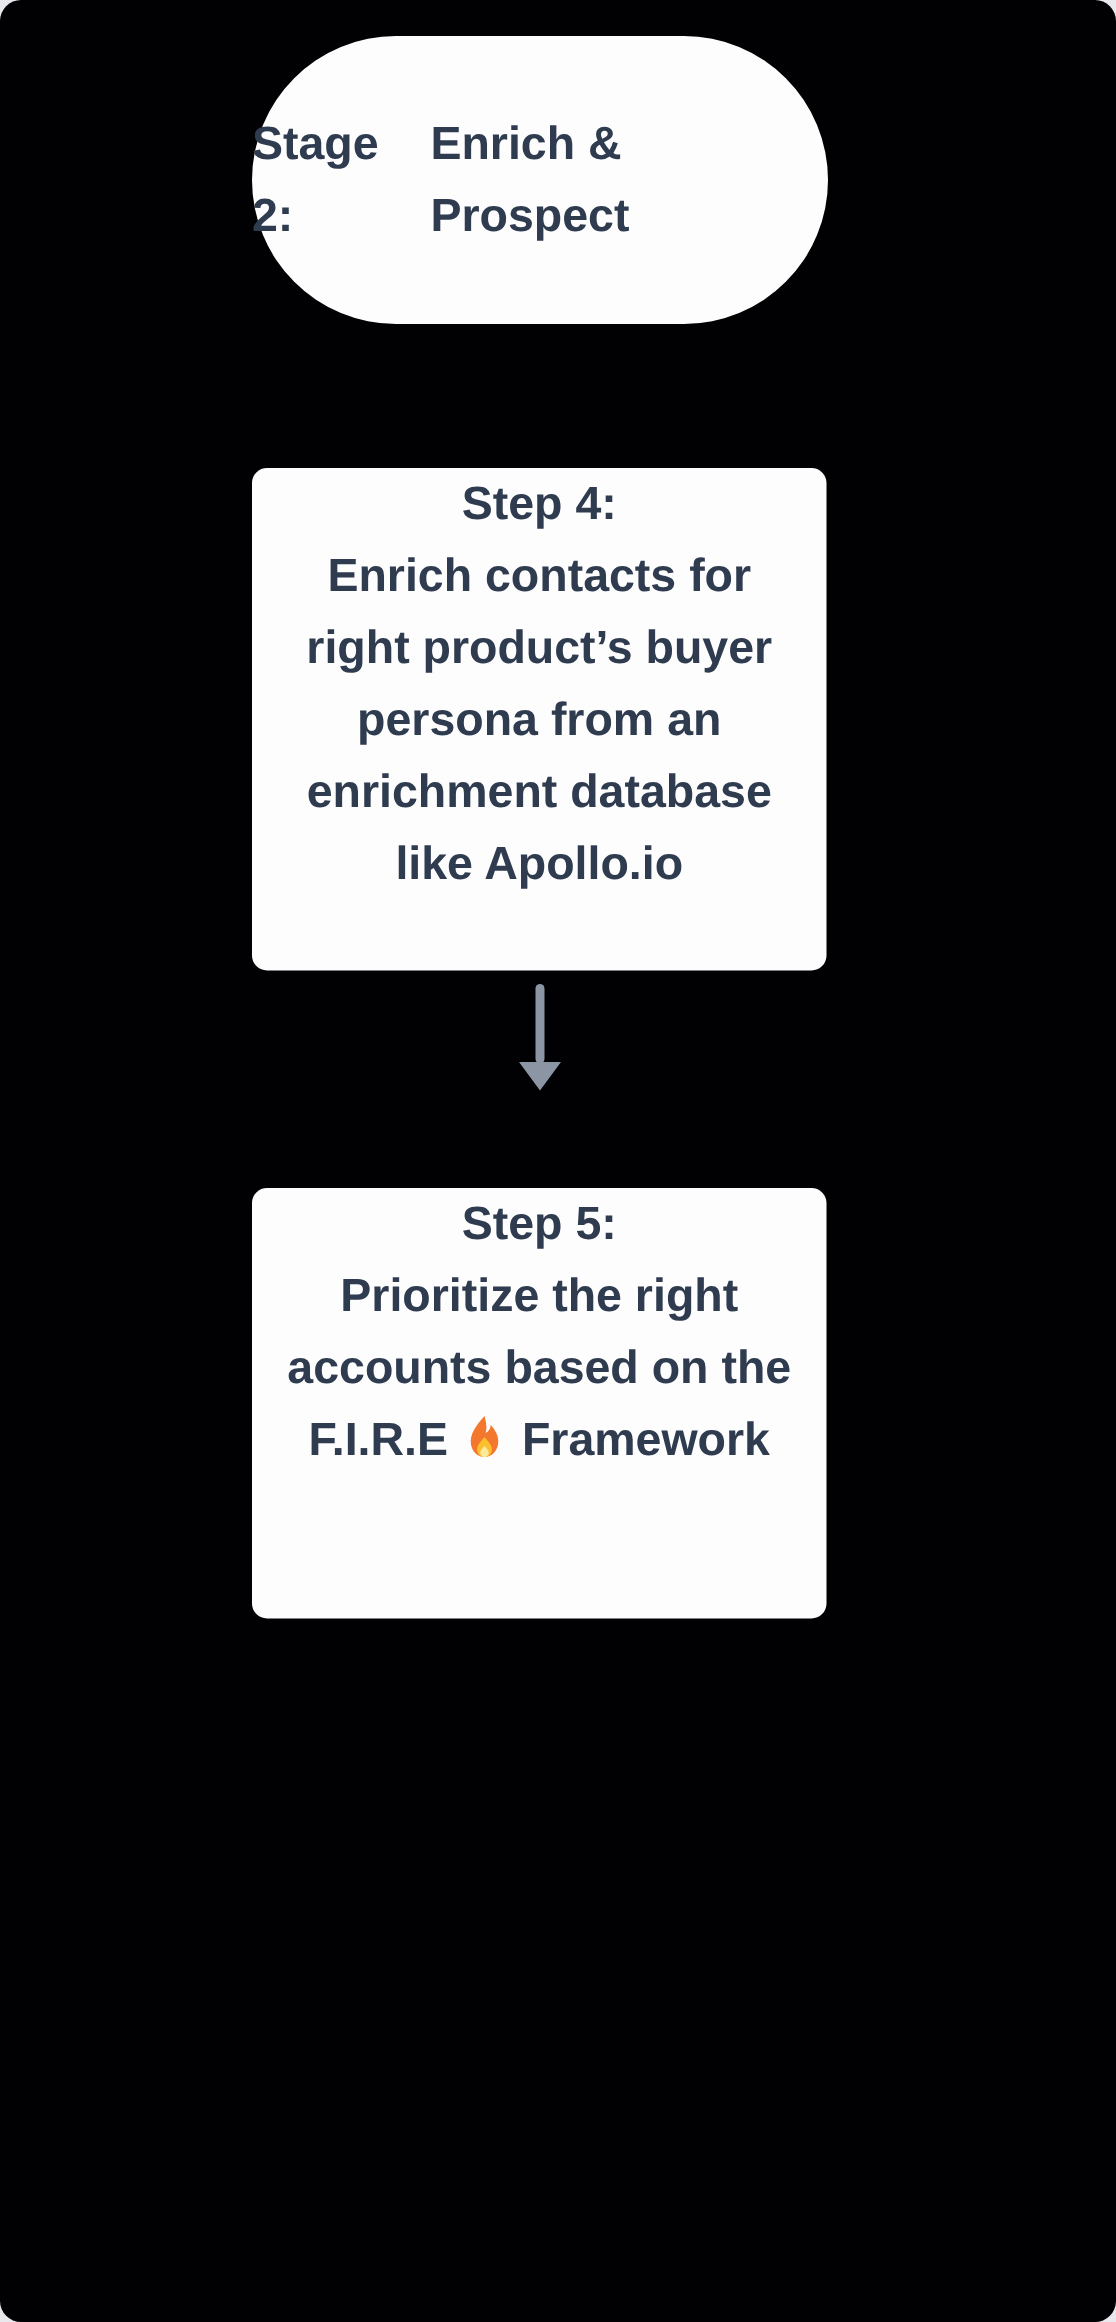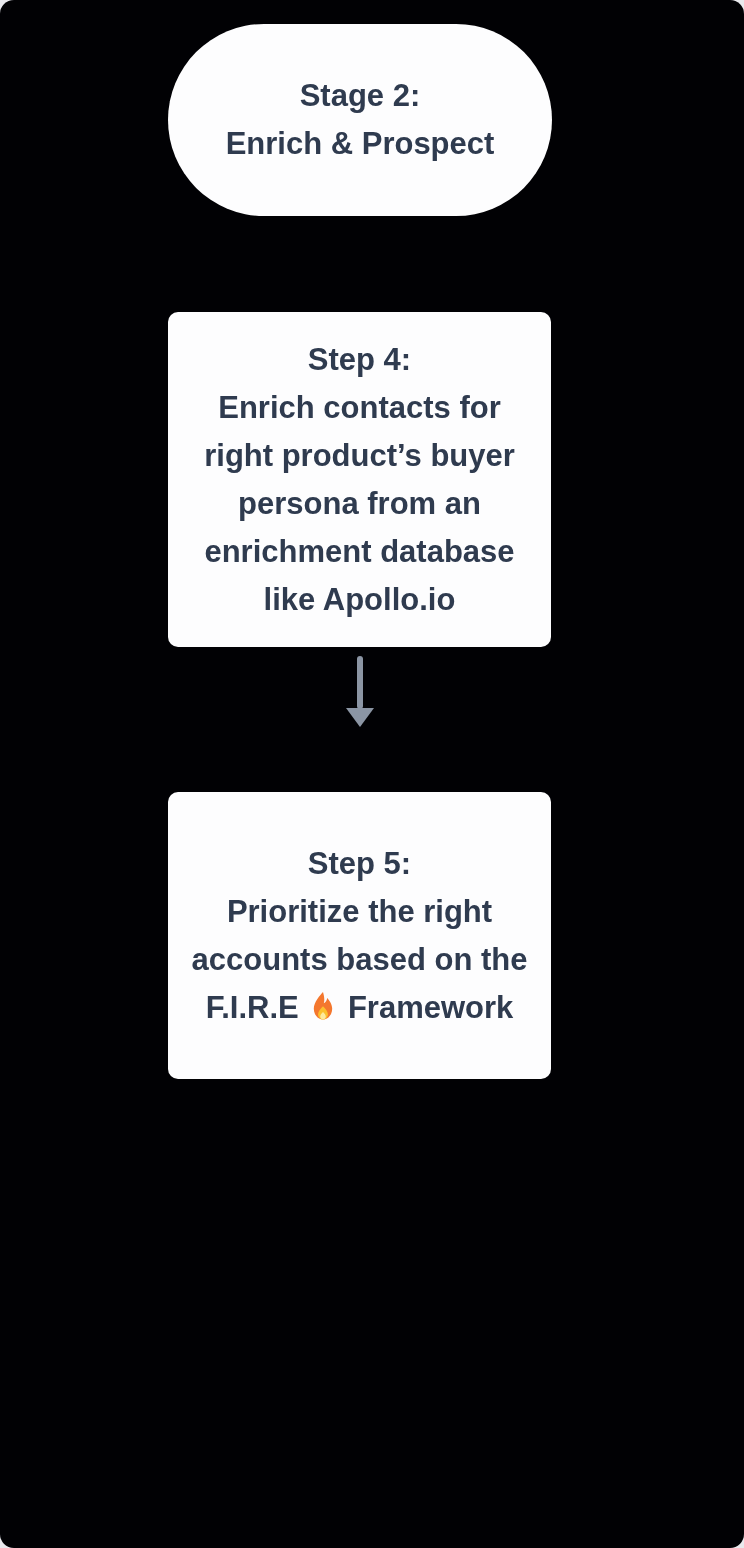--- a/index.html
+++ b/index.html
@@ -27,33 +27,32 @@
   }
   .pill {
     position: absolute;
     left: 168px;
     top: 24px;
     width: 384px;
     height: 192px;
     background: var(--card-background);
     border-radius: 96px;
     display: flex;
-    flex-direction: column;
+    flex-direction: row;
     align-items: center;
     justify-content: center;
     text-align: left;
   }
   .card {
     position: absolute;
     left: 168px;
     width: 383px;
     background: var(--card-background);
     border-radius: 10px;
     display: flex;
-    align-items: center;
     justify-content: center;
     text-align: center;
     padding: 0 22px;
   }
   .card.step4 { top: 312px; height: 335px; }
   .card.step5 { top: 744px; height: 287px; margin-top: 48px; }
   .flow-title {
     font-size: 31px;
     line-height: 48px;
     font-weight: bold;

